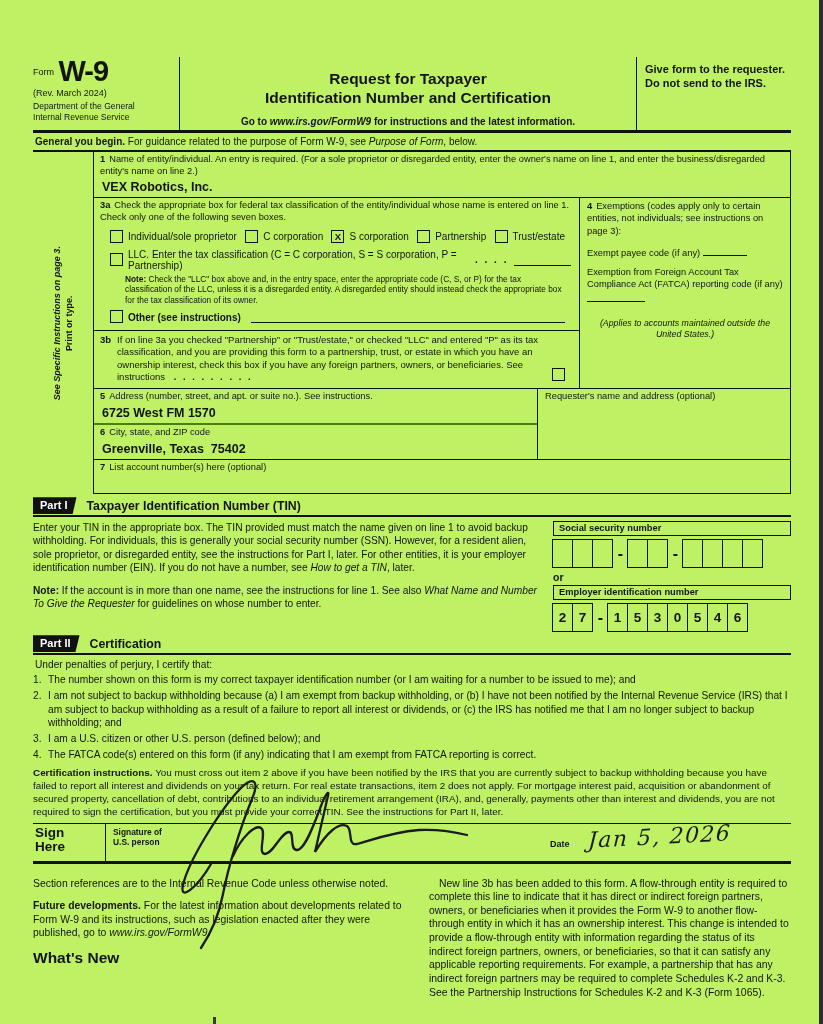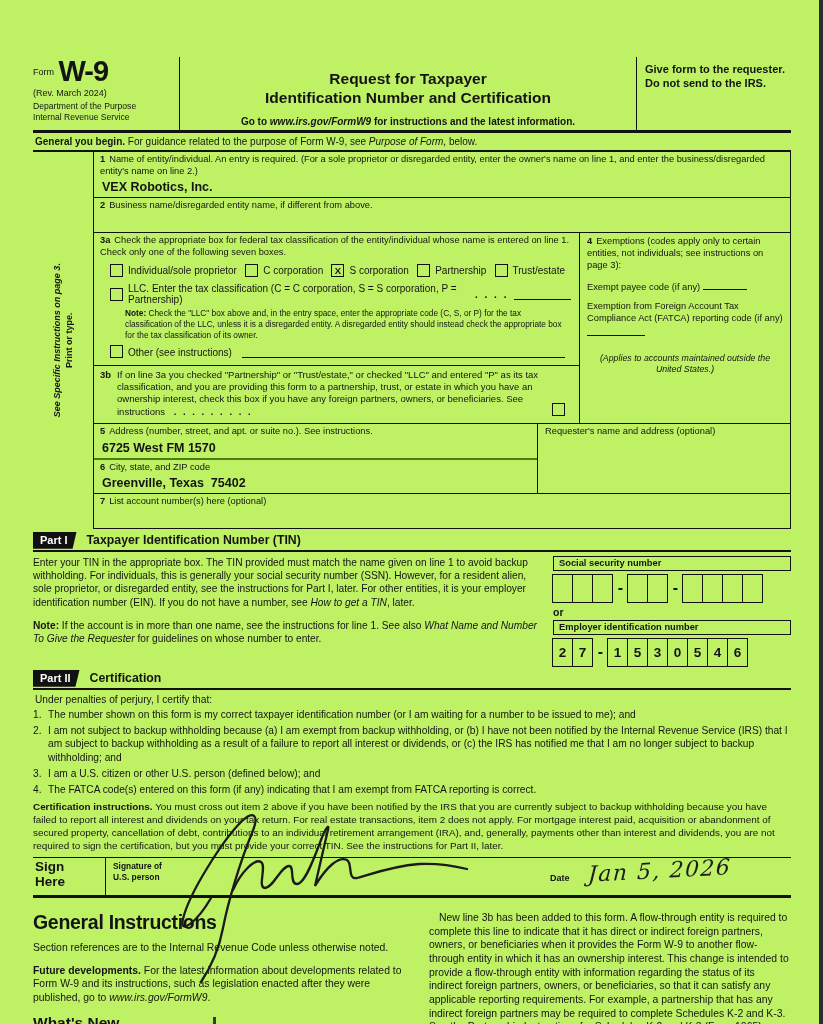--- a/index.html
+++ b/index.html
@@ -38,21 +38,21 @@
   .c3{flex:1;min-width:0;}
   .sec3a{border-bottom:1px solid #111;padding-bottom:3px;}
   .cbrow{display:flex;justify-content:space-between;padding:6px 14px 4px 16px;font-size:10px;align-items:center;}
   .cbitem{display:flex;align-items:center;white-space:nowrap;}
   .cb{display:inline-block;width:11px;height:11px;border:1.3px solid #111;margin-right:5px;
       text-align:center;line-height:11px;font-size:9.5px;font-weight:bold;flex:none;}
   .llcrow{display:flex;align-items:center;padding:2px 8px 2px 16px;font-size:10px;}
   .dots{margin:0 6px;font-weight:bold;letter-spacing:2px;white-space:nowrap;}
   .blankline{display:inline-block;border-bottom:1.2px solid #111;height:11px;}
   .note3a{font-size:8.3px;line-height:1.3;padding:1px 10px 2px 31px;}
-  .otherrow{display:flex;align-items:flex-end;padding:2px 14px 4px 16px;font-size:10px;}
+  .otherrow{display:flex;align-items:flex-end;padding:2px 14px 4px 16px;font-size:10px;font-weight:bold;}
   .sec3b{position:relative;padding:3px 34px 5px 6px;font-size:9.5px;line-height:1.3;display:flex;}
   .b3num{font-weight:bold;width:17px;flex:none;}
   .cb3b{position:absolute;right:9px;bottom:7px;}
   .c4{width:196px;border-left:1px solid #111;padding:2px 7px 2px 7px;font-size:9.3px;line-height:1.3;}
   .c4 .fieldrow{margin-top:7px;}
   .applies{font-style:italic;font-size:8.8px;text-align:center;margin-top:13px;line-height:1.3;}
   .r56req{display:flex;border-bottom:1px solid #111;}
   .c56{flex:1;min-width:0;}
   .r5{border-bottom:2px solid #4d7c0f;}
   .creq{width:238px;border-left:1px solid #111;padding:2px 7px;font-size:9.3px;}
@@ -117,21 +117,21 @@
   <div class="form-area">
 
     <div class="hdr">
       <div class="h-left">
         <div>
           <span class="form-word">Form</span>
           <span class="form-num">W-9</span>
         </div>
         <div class="rev">(Rev. March 2024)</div>
         <div class="dept">
-          <span>Department of the Purpose</span><br>
+          <span>Department of the General</span><br>
           <span>Internal Revenue Service</span>
         </div>
       </div>
       <div class="h-mid">
         <div class="title">
           <span>Request for Taxpayer</span><br>
           <span>Identification Number and Certification</span>
         </div>
         <div class="goto">
           <span>Go to </span><span class="i">www.irs.gov/FormW9</span><span> for instructions and the latest information.</span>
@@ -153,26 +153,20 @@
       </div>
       <div class="main-box">
 
         <div class="row">
           <div class="lbl">
             <span class="lnum">1</span><span>Name of entity/individual. An entry is required. (For a sole proprietor or disregarded entity, enter the owner's name on line 1, and enter the business/disregarded entity's name on line 2.)</span>
           </div>
           <div class="val">VEX Robotics, Inc.</div>
         </div>
 
-        <div class="row">
-          <div class="lbl">
-            <span class="lnum">2</span><span>Business name/disregarded entity name, if different from above.</span>
-          </div>
-          <div class="val r2pad"></div>
-        </div>
 
         <div class="r34">
           <div class="c3">
             <div class="sec3a">
               <div class="lbl">
                 <span class="lnum">3a</span><span>Check the appropriate box for federal tax classification of the entity/individual whose name is entered on line 1. Check only one of the following seven boxes.</span>
               </div>
               <div class="cbrow">
                 <span class="cbitem">
                   <span class="cb"></span>
@@ -345,21 +339,20 @@
         </svg>
       </div>
       <div class="dl">Date</div>
       <div class="dv">
         <span class="handwrite">Jan 5, 2026</span>
       </div>
     </div>
 
     <div class="gi">
       <div class="gicolL">
-        <div class="gih1">General Instructions</div>
         <p>Section references are to the Internal Revenue Code unless otherwise noted.</p>
         <p><span class="b">Future developments.</span><span> For the latest information about developments related to Form W-9 and its instructions, such as legislation enacted after they were published, go to </span><span class="i">www.irs.gov/FormW9</span><span>.</span></p>
         <div class="gih2">What's New</div>
 
       </div>
       <div class="gicolR">
         <p class="indent">New line 3b has been added to this form. A flow-through entity is required to complete this line to indicate that it has direct or indirect foreign partners, owners, or beneficiaries when it provides the Form W-9 to another flow-through entity in which it has an ownership interest. This change is intended to provide a flow-through entity with information regarding the status of its indirect foreign partners, owners, or beneficiaries, so that it can satisfy any applicable reporting requirements. For example, a partnership that has any indirect foreign partners may be required to complete Schedules K-2 and K-3. See the Partnership Instructions for Schedules K-2 and K-3 (Form 1065).</p>
 
       </div>
     </div>

